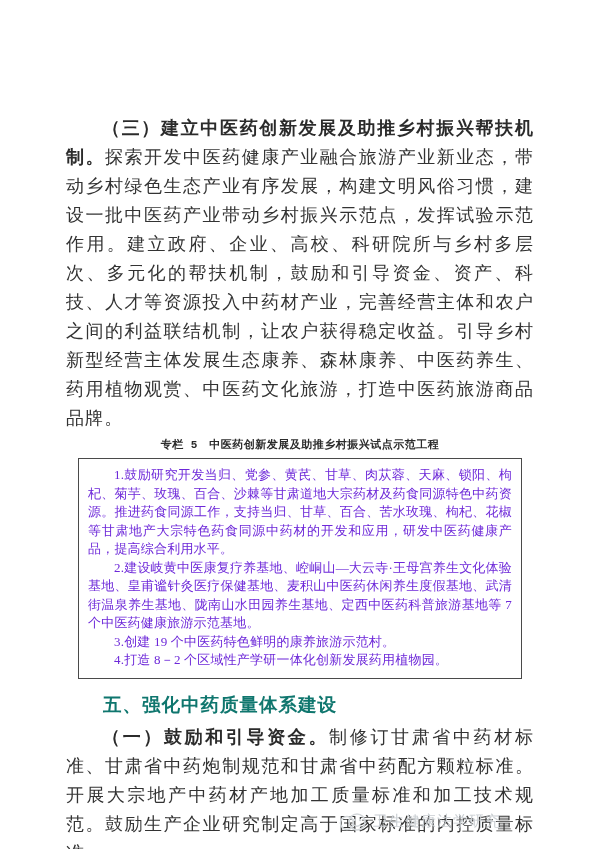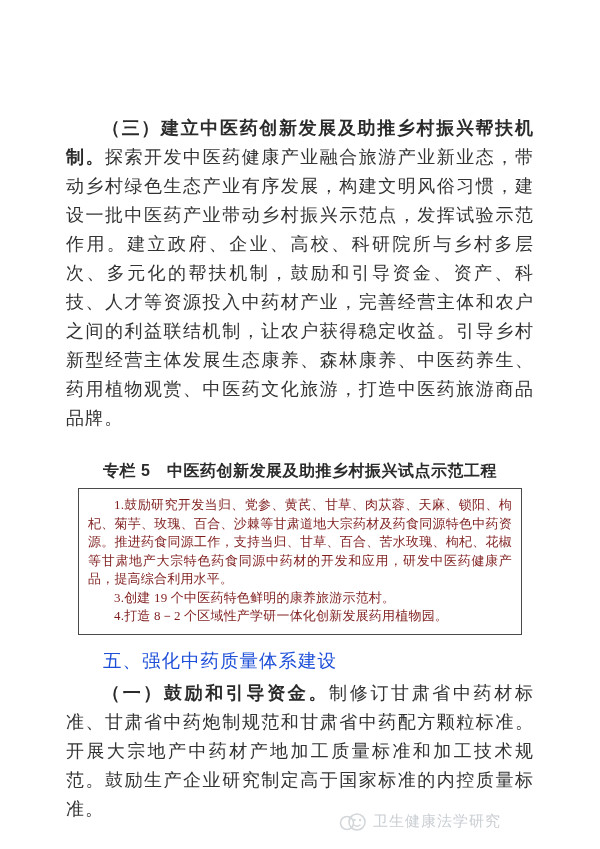--- a/index.html
+++ b/index.html
@@ -35,52 +35,52 @@
     letter-spacing: 1.1px;
     text-align: justify;
     text-indent: 2em;
     color: #333333;
   }
   .body-para .lead {
     font-weight: 700;
     color: #2b2b2b;
   }
   .box-title {
-    margin: 28px 0 6px 0;
-    font-family: Liberation Sans, sans-serif;
+    margin: 4px 0 6px 0;
+    font-family: Liberation Mono, monospace;
     font-weight: 700;
-    font-size: 16px;
+    font-size: 11px;
     text-align: center;
     color: #2b2b2b;
     letter-spacing: 0.5px;
   }
   .callout-box {
     margin: 0 auto;
     width: 424px;
     border: 1px solid #4a4a4a;
     padding: 7px 9px 8px 9px;
     background: #ffffff;
   }
   .box-item {
     margin: 0;
     font-size: 13px;
     line-height: 18.5px;
     letter-spacing: 0.2px;
     text-align: justify;
     text-indent: 2em;
-    color: #7f1d1d;
+    color: #6d28d9;
   }
   .section-heading {
     margin: 13px 0 6px 0;
     font-family: "Liberation Sans", "DejaVu Sans", sans-serif;
-    font-weight: 400;
+    font-weight: 700;
     font-size: 18.5px;
     letter-spacing: 1px;
     text-indent: 2em;
-    color: #1d4ed8;
+    color: #0f766e;
   }
   .watermark {
     position: absolute;
     top: 808px;
     right: 28px;
     display: flex;
     align-items: flex-start;
     gap: 6px;
   }
   .watermark-text {
@@ -100,20 +100,21 @@
 
 <div class="page">
   <div class="content">
 
     <p class="body-para"><span class="lead">（三）建立中医药创新发展及助推乡村振兴帮扶机制。</span><span>探索开发中医药健康产业融合旅游产业新业态，带动乡村绿色生态产业有序发展，构建文明风俗习惯，建设一批中医药产业带动乡村振兴示范点，发挥试验示范作用。建立政府、企业、高校、科研院所与乡村多层次、多元化的帮扶机制，鼓励和引导资金、资产、科技、人才等资源投入中药材产业，完善经营主体和农户之间的利益联结机制，让农户获得稳定收益。引导乡村新型经营主体发展生态康养、森林康养、中医药养生、药用植物观赏、中医药文化旅游，打造中医药旅游商品品牌。</span></p>
 
     <div class="box-title">专栏 5　中医药创新发展及助推乡村振兴试点示范工程</div>
 
     <div class="callout-box">
       <p class="box-item">1.鼓励研究开发当归、党参、黄芪、甘草、肉苁蓉、天麻、锁阳、枸杞、菊芋、玫瑰、百合、沙棘等甘肃道地大宗药材及药食同源特色中药资源。推进药食同源工作，支持当归、甘草、百合、苦水玫瑰、枸杞、花椒等甘肃地产大宗特色药食同源中药材的开发和应用，研发中医药健康产品，提高综合利用水平。</p>
+      <p class="box-item">2.建设岐黄中医康复疗养基地、崆峒山—大云寺·王母宫养生文化体验基地、皇甫谧针灸医疗保健基地、麦积山中医药休闲养生度假基地、武清街温泉养生基地、陇南山水田园养生基地、定西中医药科普旅游基地等 7 个中医药健康旅游示范基地。</p>
       <p class="box-item">3.创建 19 个中医药特色鲜明的康养旅游示范村。</p>
       <p class="box-item">4.打造 8－2 个区域性产学研一体化创新发展药用植物园。</p>
     </div>
 
     <div class="section-heading">五、强化中药质量体系建设</div>
 
     <p class="body-para"><span class="lead">（一）鼓励和引导资金。</span><span>制修订甘肃省中药材标准、甘肃省中药炮制规范和甘肃省中药配方颗粒标准。开展大宗地产中药材产地加工质量标准和加工技术规范。鼓励生产企业研究制定高于国家标准的内控质量标准。</span></p>
 
   </div>
 

